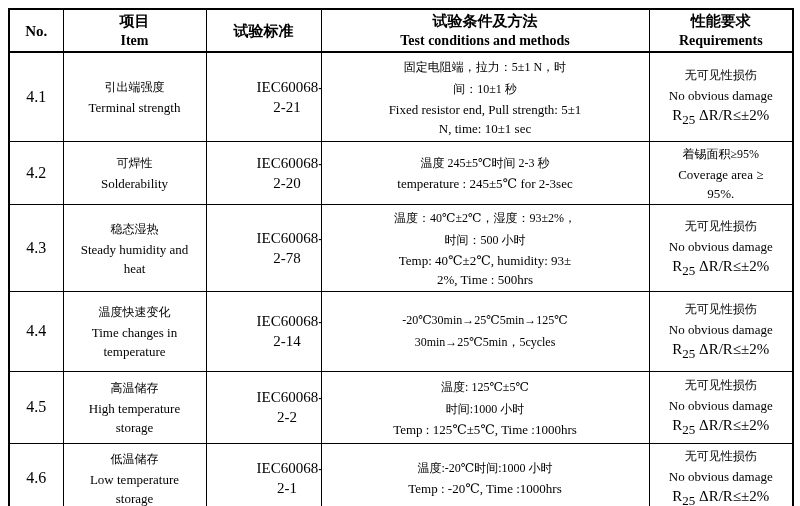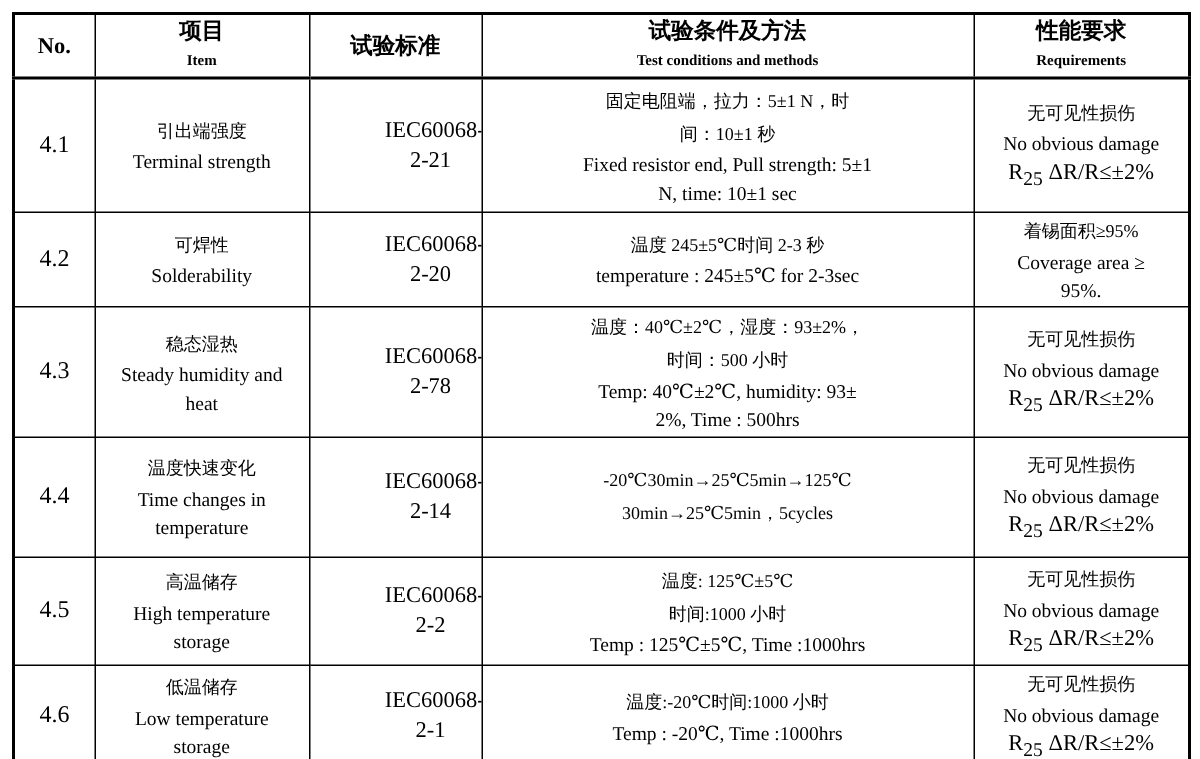--- a/index.html
+++ b/index.html
@@ -28,21 +28,21 @@
     overflow: hidden;
   }
   thead th { border-bottom-width: 2px; font-weight: bold; }
   .zh  { font-size: 12px; line-height: 22px; white-space: pre-line; }
   .en  { font-size: 13px; line-height: 19px; white-space: pre-line; }
   .num { font-size: 16px; line-height: 20px; }
   .std { font-size: 15px; line-height: 20px; margin-left: 47px; }
   .formula { font-size: 15px; line-height: 21px; }
   .formula sub { font-size: 13px; }
   thead .zh { font-size: 15px; line-height: 20px; font-weight: bold; }
-  thead .en { font-size: 10px; line-height: 19px; font-weight: bold; }
+  thead .en { font-size: 14px; line-height: 19px; font-weight: bold; }
   
   thead tr        { height: 40px; }
   tbody tr:nth-child(1) { height: 89px; }
   tbody tr:nth-child(2) { height: 59px; }
   tbody tr:nth-child(3) { height: 87px; }
   tbody tr:nth-child(4) { height: 80px; }
   tbody tr:nth-child(5) { height: 72px; }
   tbody tr:nth-child(6) { height: 68px; }
 </style>
 </head>

